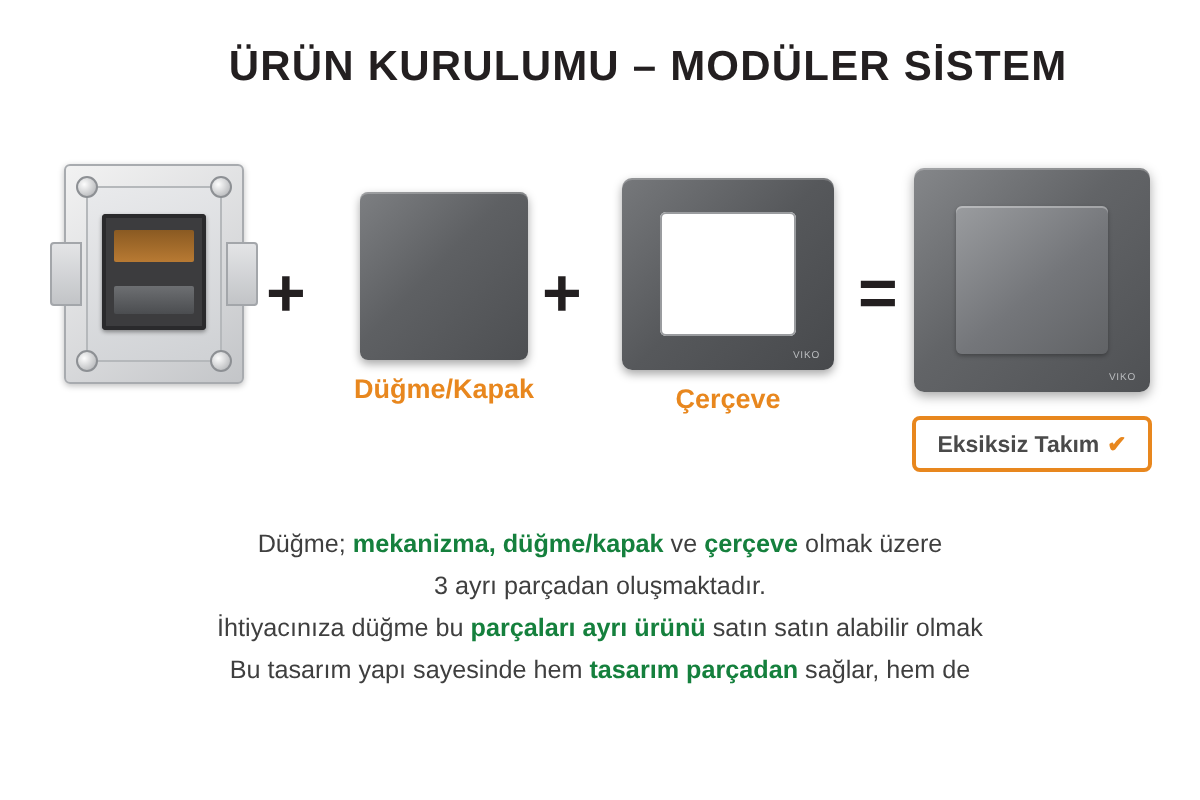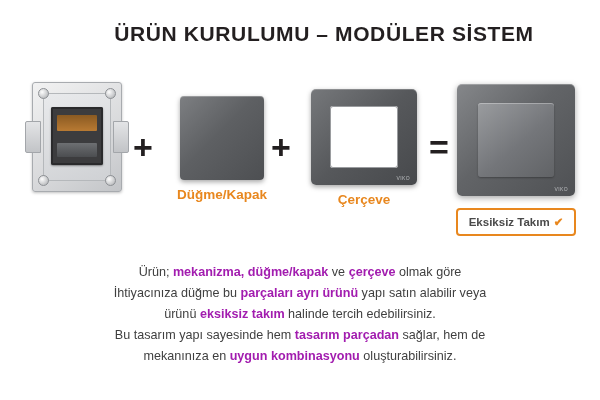--- a/index.html
+++ b/index.html
@@ -226,21 +226,21 @@
     position: absolute;
     left: 0;
     top: 262px;
     width: 600px;
     text-align: center;
     font-size: 12.6px;
     color: #3f3f3f;
     line-height: 21px;
   }
   .desc .line { white-space: nowrap; }
-  .o { color: #a21caf; font-weight: bold; }
+  .o { color: #15803d; font-weight: bold; }
 </style>
 </head>
 <body>
 
 <div class="title">
   <span>ÜRÜN KURULUMU – </span><span class="light">MODÜLER SİSTEM</span>
 </div>
 
 <div class="diagram">
 
@@ -282,27 +282,22 @@
     </div>
     <div class="badge">
       <span>Eksiksiz Takım</span><span class="check">✔</span>
     </div>
   </div>
 
 </div>
 
 <div class="desc">
   <div class="line">
-    <span>Ürün; </span><span class="o">mekanizma, düğme/kapak</span><span> ve </span><span class="o">çerçeve</span><span> olmak göre</span>
-  </div>
+    <span>Düğme; </span><span class="o">mekanizma, düğme/kapak</span><span> ve </span><span class="o">çerçeve</span><span> olmak üzere</span>
+  </div>
+  <div class="line">3 ayrı parçadan oluşmaktadır.</div>
   <div class="line">
-    <span>İhtiyacınıza düğme bu </span><span class="o">parçaları ayrı ürünü</span><span> yapı satın alabilir veya</span>
-  </div>
-  <div class="line">
-    <span>ürünü </span><span class="o">eksiksiz takım</span><span> halinde tercih edebilirsiniz.</span>
+    <span>İhtiyacınıza düğme bu </span><span class="o">parçaları ayrı ürünü</span><span> satın satın alabilir olmak</span>
   </div>
   <div class="line">
     <span>Bu tasarım yapı sayesinde hem </span><span class="o">tasarım parçadan</span><span> sağlar, hem de</span>
   </div>
-  <div class="line">
-    <span>mekanınıza en </span><span class="o">uygun kombinasyonu</span><span> oluşturabilirsiniz.</span>
-  </div>
 </div>
 
 </body></html>

